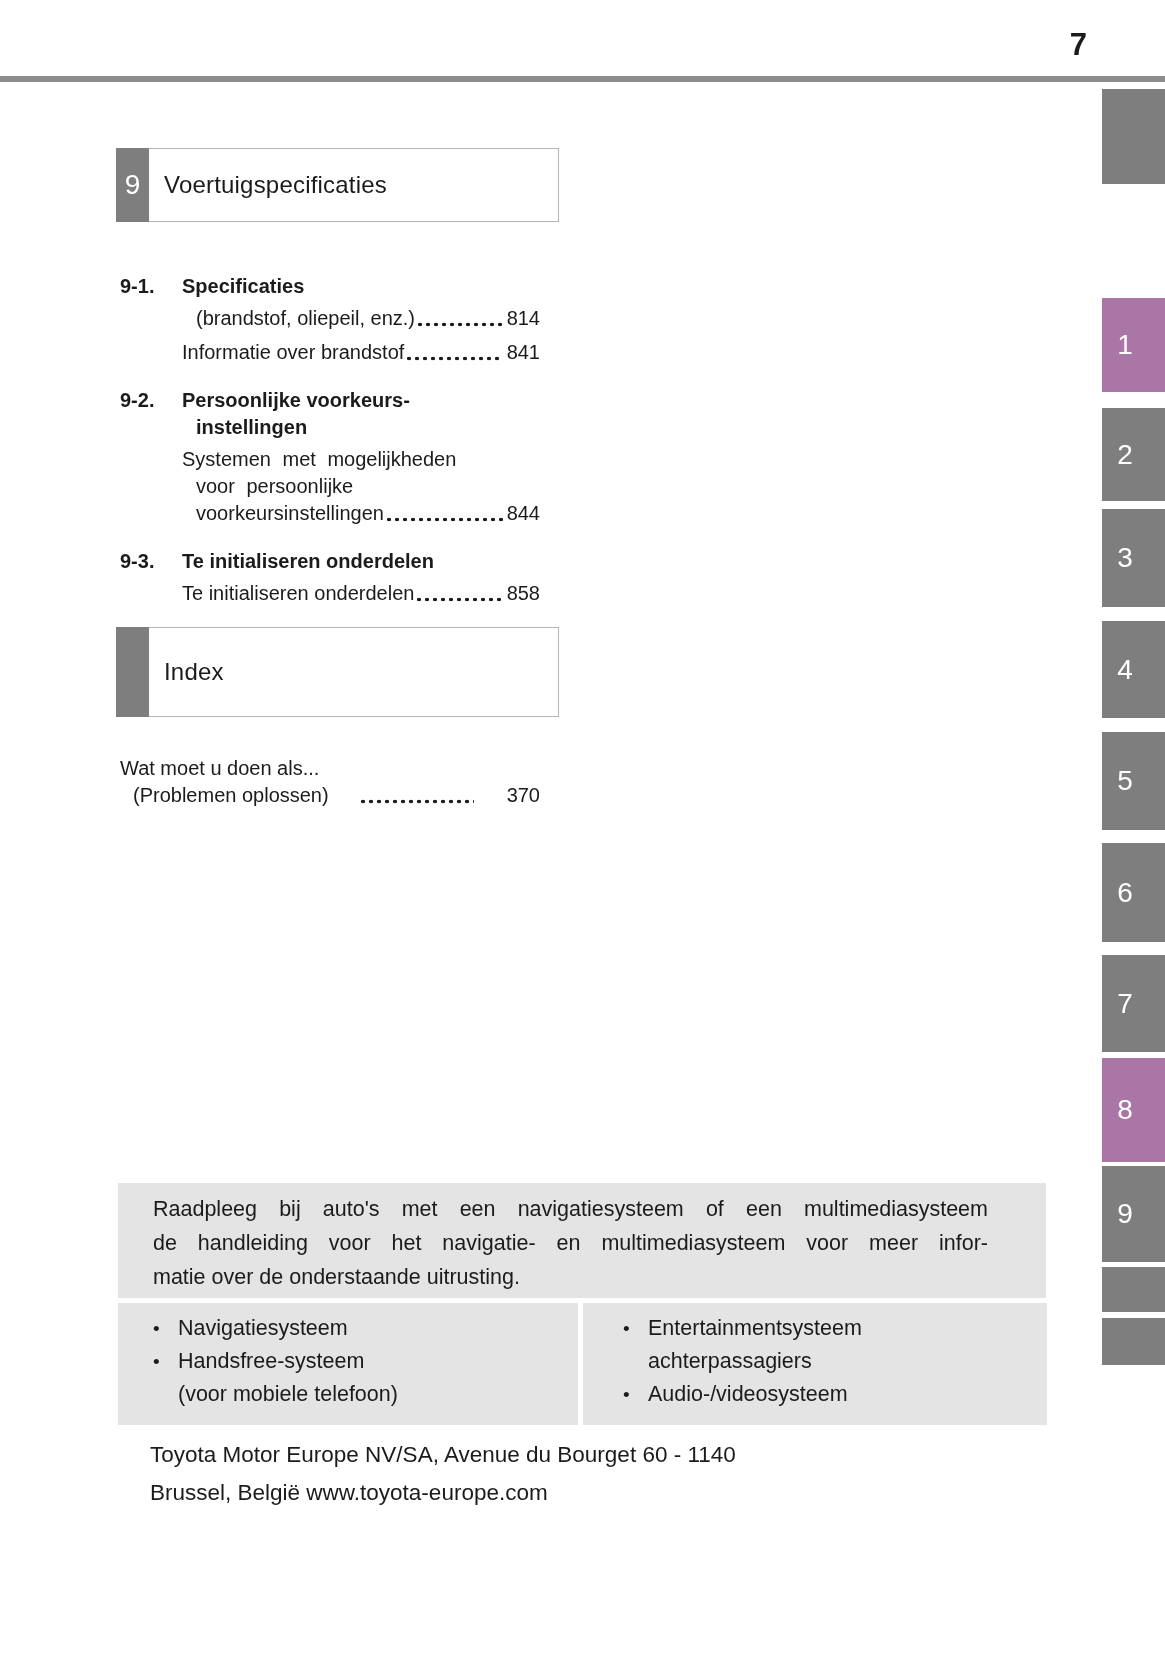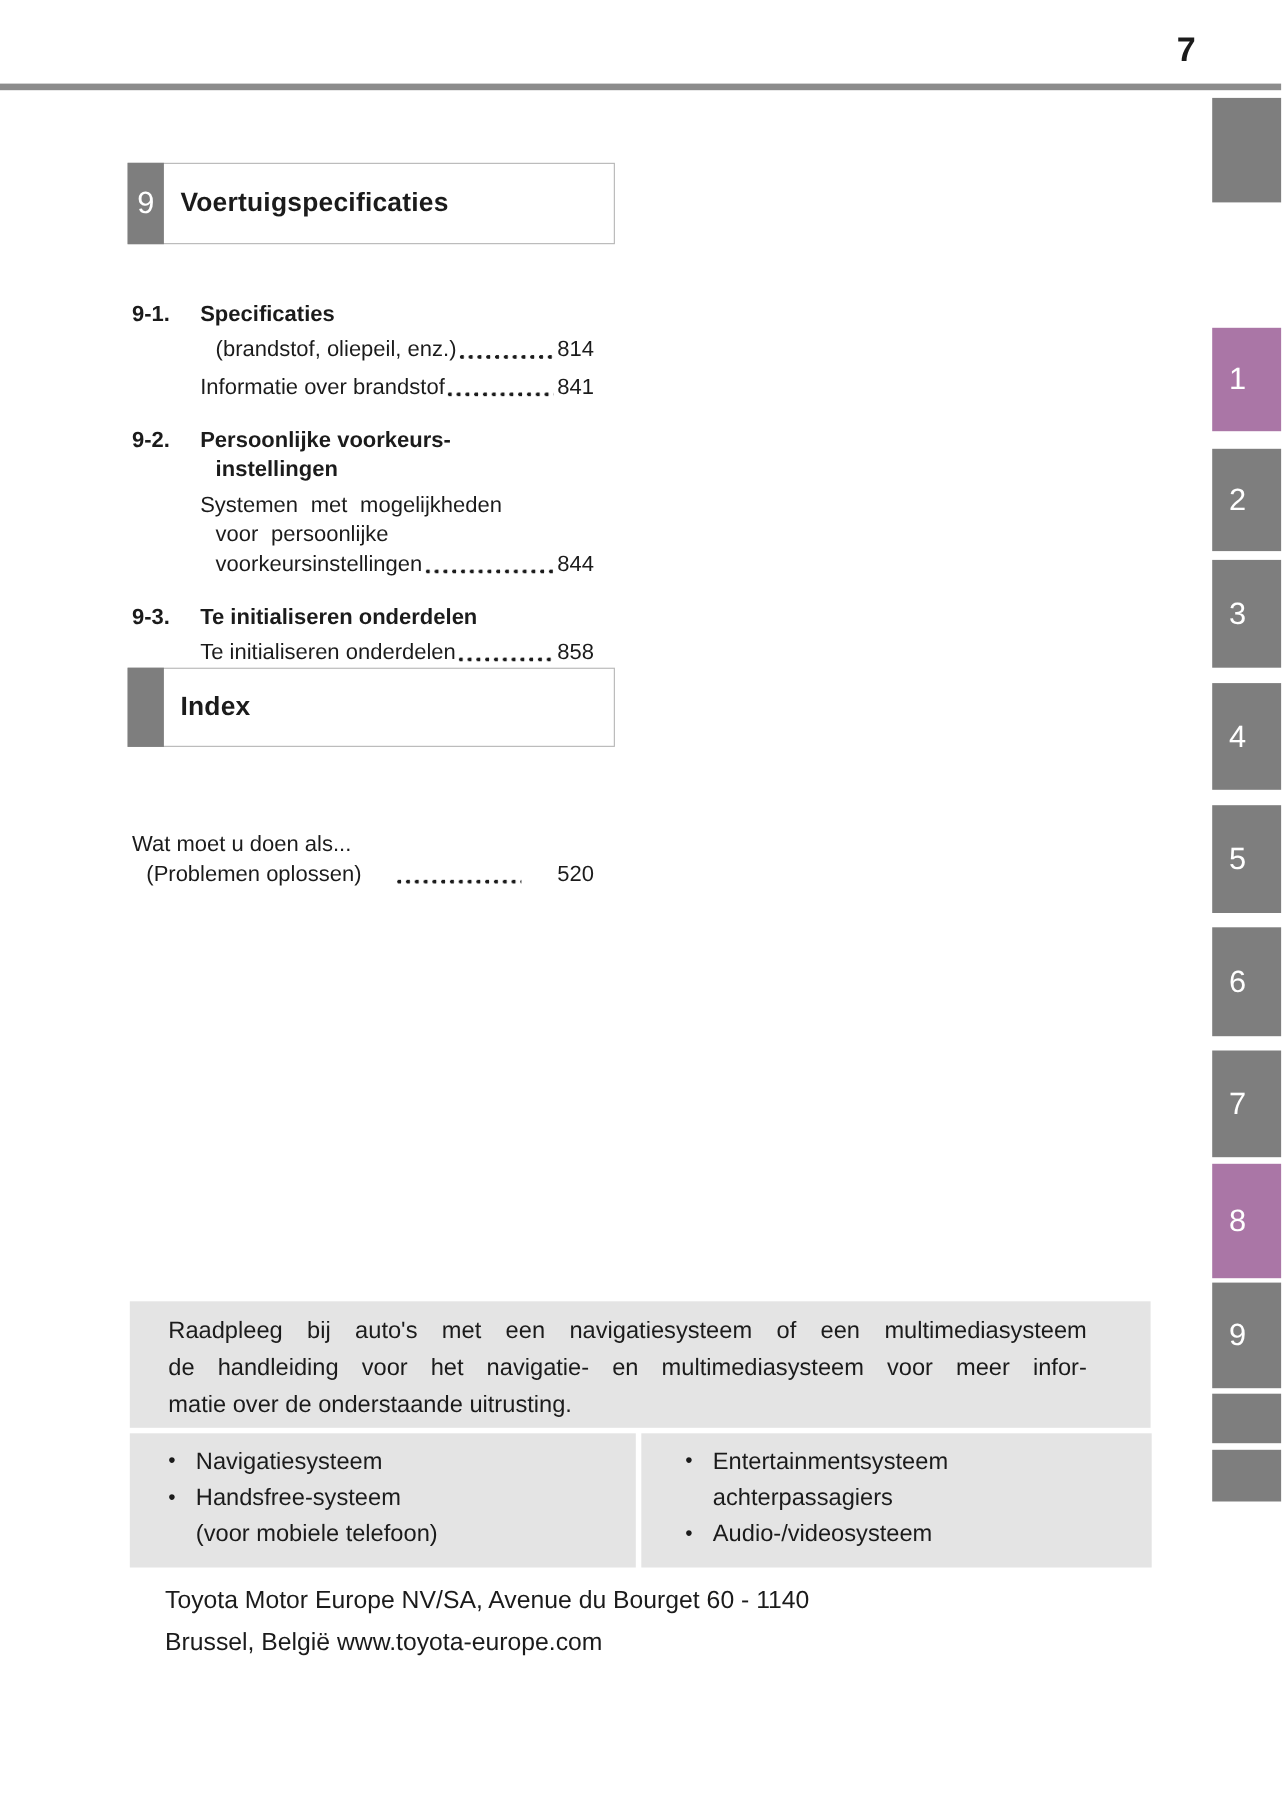--- a/index.html
+++ b/index.html
@@ -8,23 +8,23 @@
 
   .pagenum{position:absolute;top:27px;right:78px;font-size:31px;font-weight:bold;}
   .toprule{position:absolute;top:76px;left:0;width:1165px;height:6px;background:#8c8c8c;}
 
   
   .hbox{position:absolute;left:116px;width:443px;background:#ffffff;
         border:1px solid #b5b5b5;box-sizing:border-box;}
   .hbox .box-tab{position:absolute;left:-1px;top:-1px;bottom:-1px;width:33px;background:#7e7e7e;
         color:#ffffff;font-size:28px;text-align:center;display:flex;align-items:center;justify-content:center;}
   .hbox .box-title{position:absolute;left:47px;top:0;bottom:0;display:flex;align-items:center;
-        font-size:24px;font-weight:bold;letter-spacing:0.2px;}
+        font-size:24px;font-weight:normal;letter-spacing:0.2px;}
   .chapter-box{top:148px;height:74px;}
-  .index-box{top:607px;height:72px;}
+  .index-box{top:627px;height:90px;}
 
   
   .toc{position:absolute;left:120px;top:252px;width:420px;font-size:20px;line-height:27px;}
   .sec-head{font-weight:bold;margin-top:21px;}
   .sec-head .sec-num{display:inline-block;width:62px;}
   .sec-title2{font-weight:bold;margin-left:76px;}
   .toc-entry{margin:5px 0 7px 62px;}
   .idx-entries .toc-entry{margin-left:0;}
   .eline.wrap{margin-left:14px;}
   .eline.wrap13{margin-left:13px;gap:29px;}
@@ -129,21 +129,21 @@
     <div class="box-tab"></div>
     <div class="box-title">Index</div>
   </div>
 
   <div class="idx-entries">
     <div class="toc-entry">
       <div class="eline">Wat moet u doen als...</div>
       <div class="eline wrap13 final">
         <span class="elabel">(Problemen oplossen)</span>
         <span class="leader"></span>
-        <span class="epage">520</span>
+        <span class="epage">370</span>
       </div>
     </div>
   </div>
 
   <div class="info-cell info-par">
     <div class="ipline just">Raadpleeg bij auto's met een navigatiesysteem of een multimediasysteem</div>
     <div class="ipline just">de handleiding voor het navigatie- en multimediasysteem voor meer infor-</div>
     <div class="ipline">matie over de onderstaande uitrusting.</div>
   </div>
 

